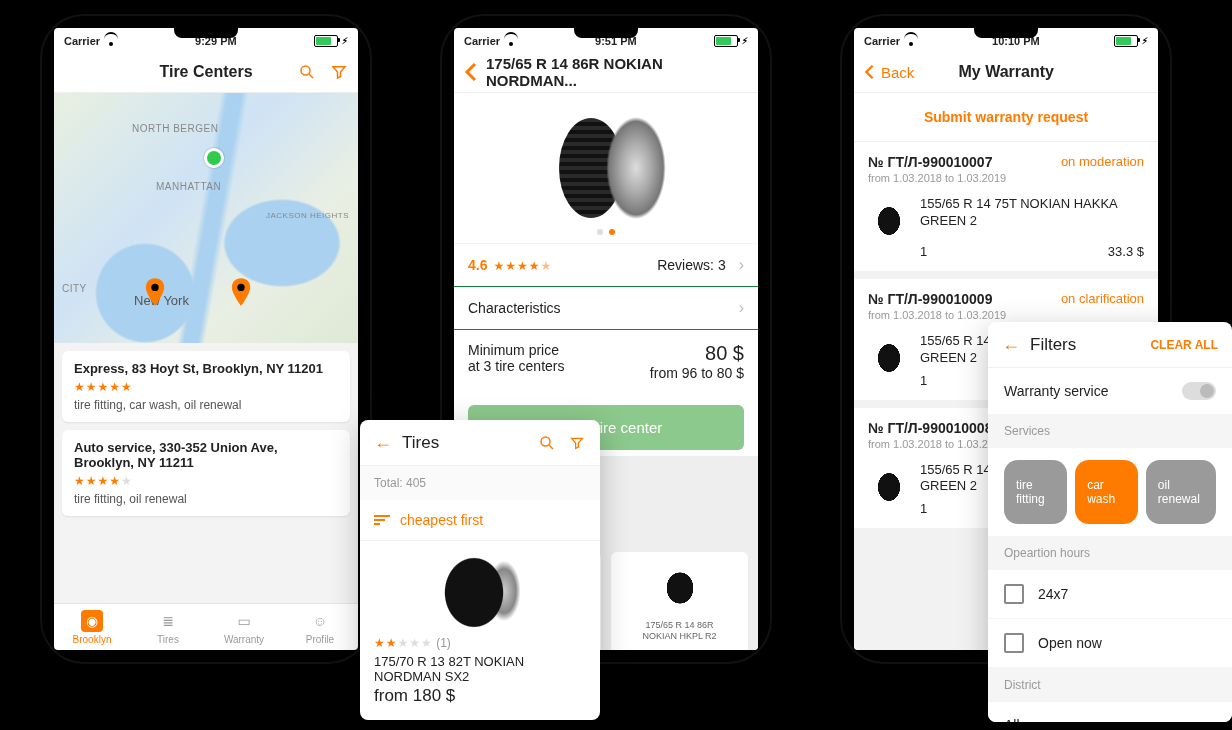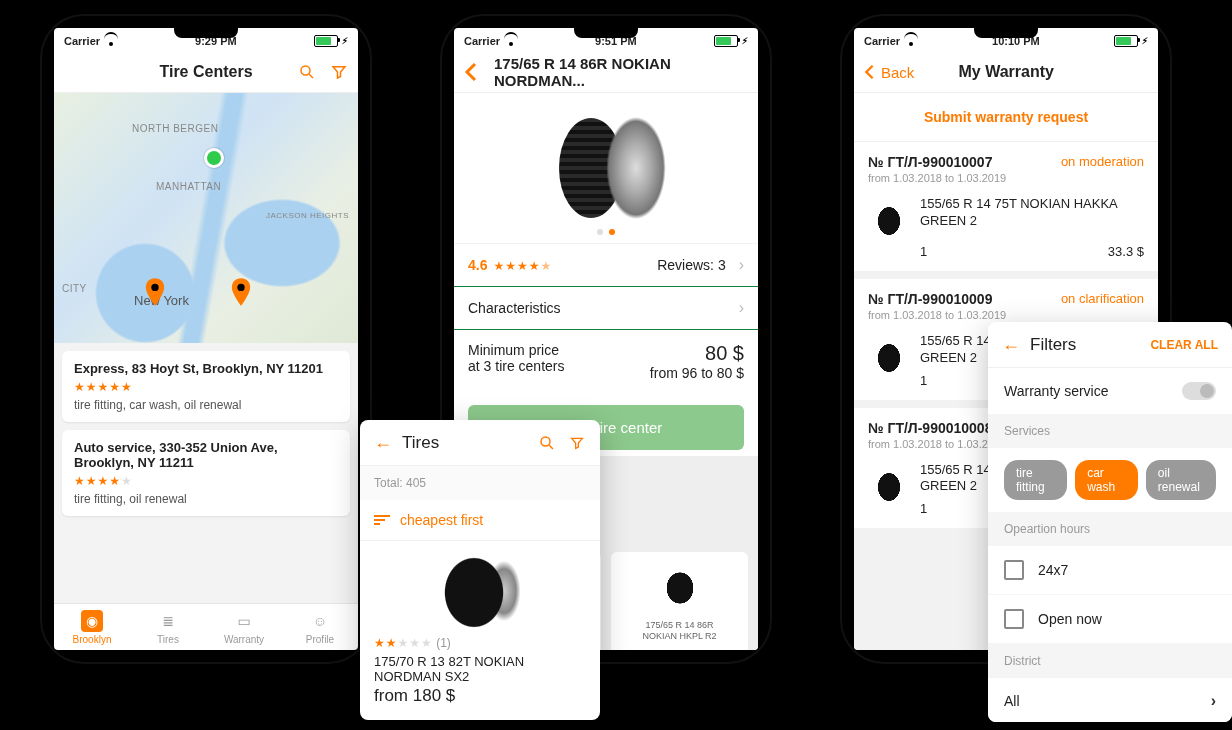--- a/index.html
+++ b/index.html
@@ -91,21 +91,21 @@
 .sortrow{display:flex;align-items:center;gap:10px;padding:12px 14px;color:#ff7b00;font-size:14px;border-bottom:1px solid #f0f0f0}
 .prodimg{width:120px;height:130px;margin:14px auto 6px;background:radial-gradient(ellipse 55px 65px at 45% 50%,#111 0%,#111 52%,transparent 54%),radial-gradient(ellipse 30px 55px at 70% 48%,#ccc 0%,#888 40%,transparent 55%)}
 .pstars{padding:0 14px;font-size:12px}
 .pname{padding:4px 14px 0;font-size:13px}
 .pprice{padding:2px 14px 14px;font-size:17px}
 
 
 .frow{display:flex;align-items:center;justify-content:space-between;padding:14px 16px;font-size:14px;background:#fff}
 .fsec{padding:10px 16px;font-size:12px;color:#999;background:#f5f5f5}
 .chips{display:flex;gap:8px;padding:12px 16px;background:#fff}
-.chip{padding:6px 12px;border-radius:14px;font-size:12px;background:#9a9a9a;color:#fff}
+.chip{padding:18px 12px;border-radius:14px;font-size:12px;background:#9a9a9a;color:#fff}
 .chip.active{background:#ff7b00}
 .toggle{width:34px;height:18px;background:#ddd;border-radius:10px;position:relative}
 .toggle::after{content:"";position:absolute;right:2px;top:2px;width:14px;height:14px;background:#bbb;border-radius:50%}
 .check{width:16px;height:16px;border:2px solid #888;border-radius:2px;margin-right:14px}
 .checkrow{display:flex;align-items:center;padding:14px 16px;font-size:14px;background:#fff;border-bottom:1px solid #f5f5f5}
 
 svg{display:block}
 </style>
 </head>
 <body>
@@ -217,21 +217,21 @@
               </span>
               <span class="bolt">⚡︎</span>
             </div>
   </div>
   <div class="navbar">
     <span class="back-arrow">
               <svg width="14" height="20" viewBox="0 0 14 20" fill="none" stroke="#ff7b00" stroke-width="3">
                 <path d="M11 2 L3 10 L11 18"></path>
               </svg>
             </span>
-    <div class="title" style="text-align:left;margin-left:16px;font-size:15px">175/65 R 14 86R NOKIAN NORDMAN...</div>
+    <div class="title" style="text-align:left;margin-left:8px;font-size:15px">175/65 R 14 86R NOKIAN NORDMAN...</div>
   </div>
   <div class="hero">
     <div class="tire-big">
               <div class="t"></div>
               <div class="rim"></div>
             </div>
     <div class="dots">
               <div class="dot"></div>
               <div class="dot active"></div>
             </div>

